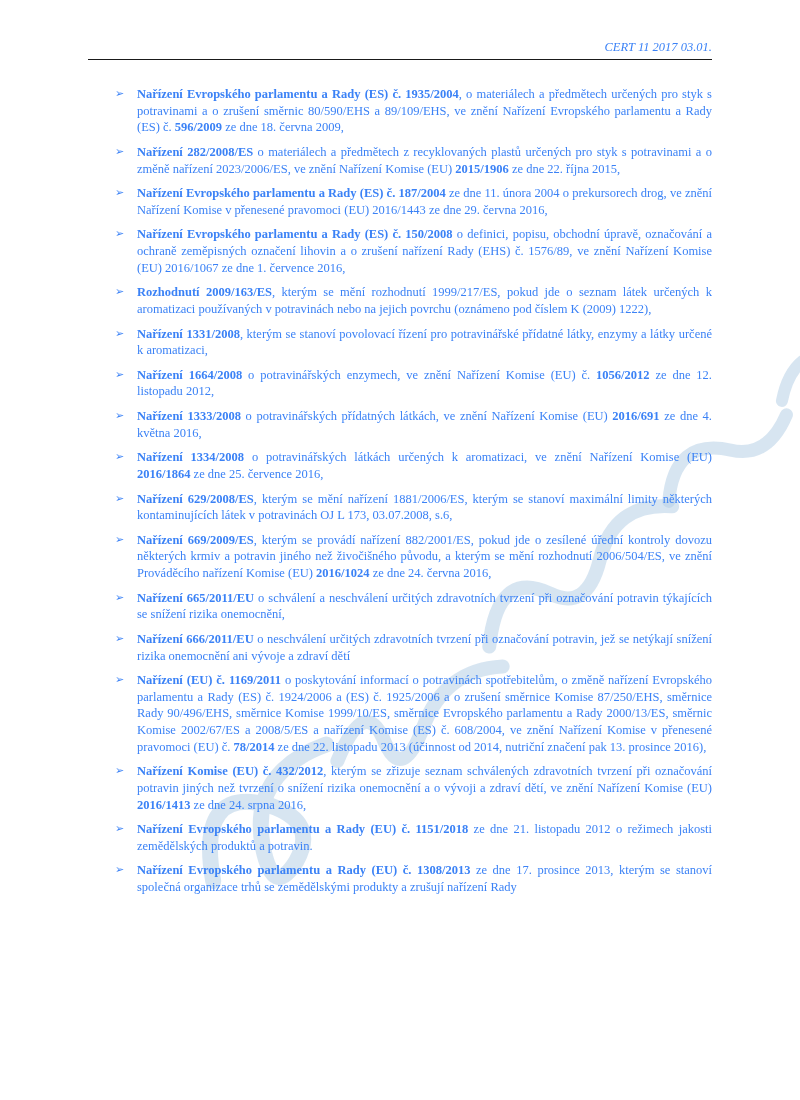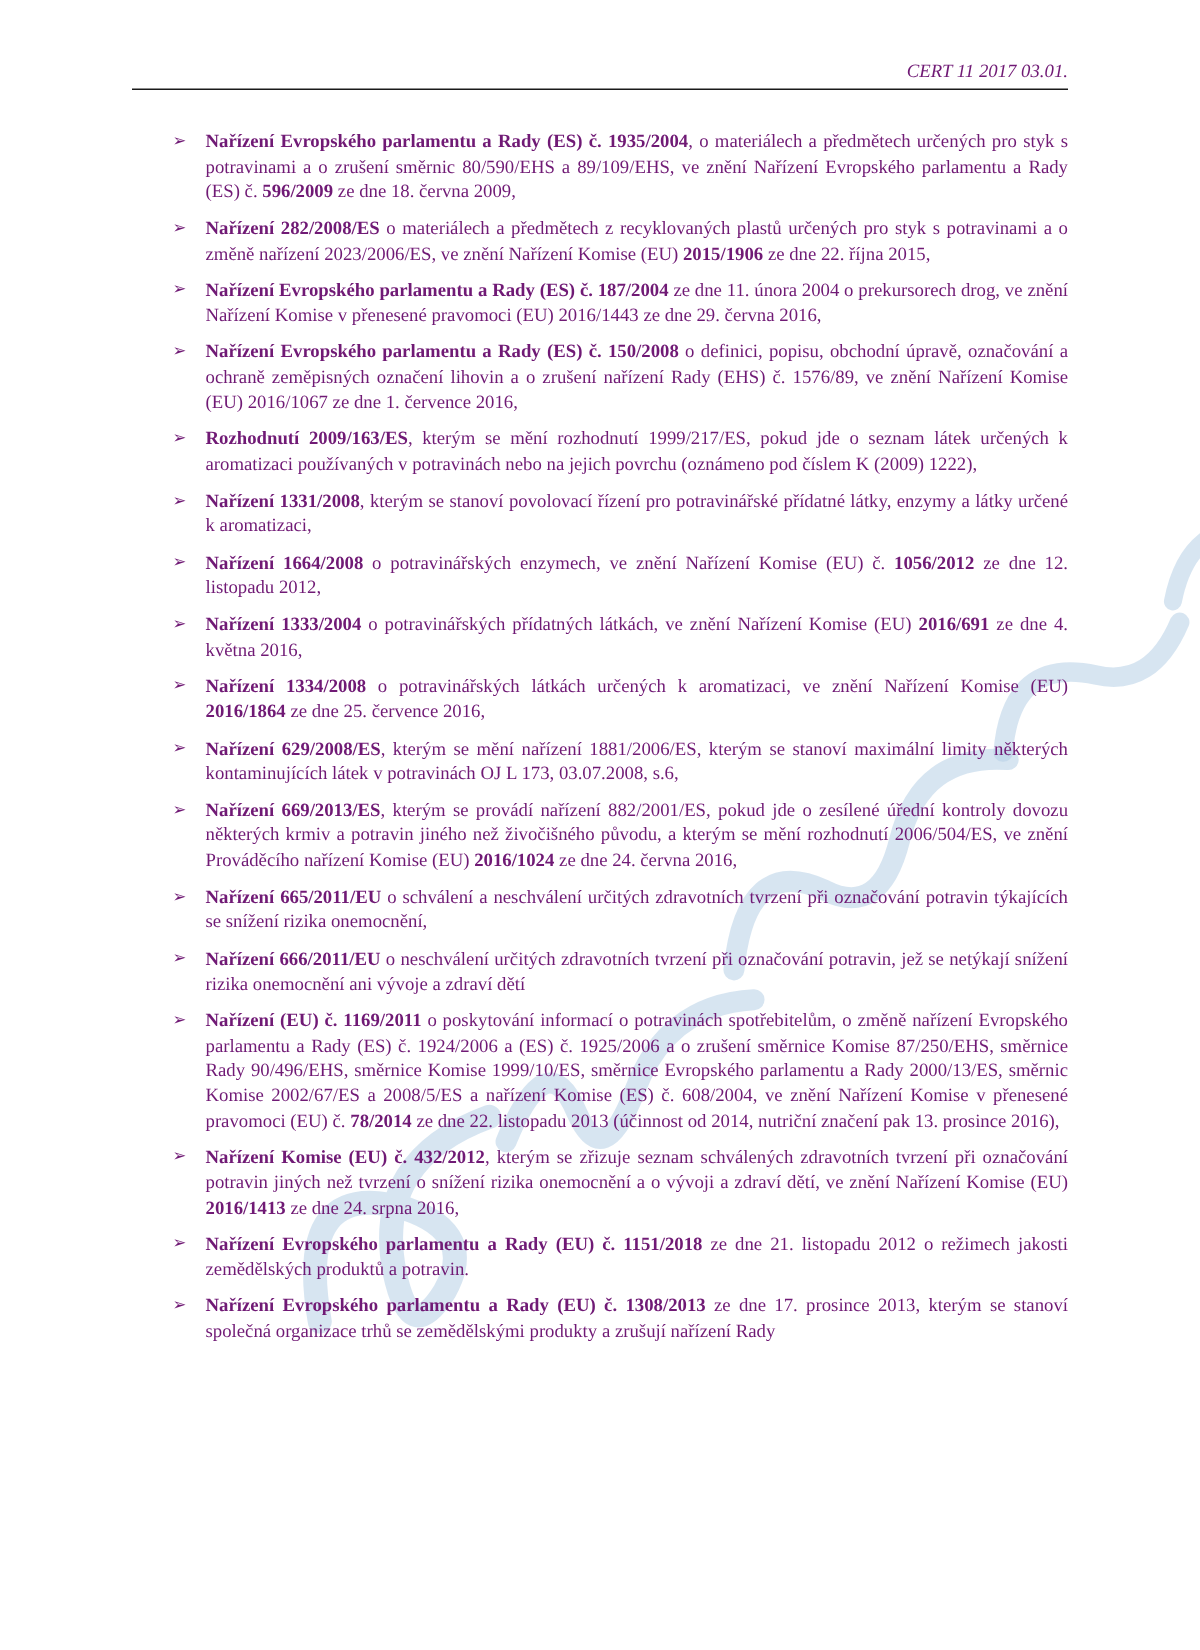--- a/index.html
+++ b/index.html
@@ -5,21 +5,21 @@
   :root { --watermark: #b7d0e6; }
   * { margin: 0; padding: 0; box-sizing: border-box; }
   html, body { background: #ffffff; }
   .page {
     position: relative;
     width: 800px;
     height: 964px;
     margin: 0 auto;
     background: #ffffff;
     font-family: "Liberation Serif", serif;
-    color: #701a75;
+    color: #3b82f6;
     overflow: hidden;
   }
   .content {
     position: relative;
     width: 624px;
     margin: 0 auto;
     padding-top: 40px;
     z-index: 2;
   }
   .header {
@@ -132,33 +132,33 @@
         <div class="item">
           <span class="bullet">➢</span>
           <div class="body-text"><span class="bold">Nařízení 1331/2008</span><span>, kterým se stanoví povolovací řízení pro potravinářské přídatné látky, enzymy a látky určené k aromatizaci,</span></div>
         </div>
         <div class="item">
           <span class="bullet">➢</span>
           <div class="body-text"><span class="bold">Nařízení 1664/2008</span><span> o potravinářských enzymech, ve znění Nařízení Komise (EU) č. </span><span class="bold">1056/2012</span><span> ze dne 12. listopadu 2012,</span></div>
         </div>
         <div class="item">
           <span class="bullet">➢</span>
-          <div class="body-text"><span class="bold">Nařízení 1333/2004</span><span> o potravinářských přídatných látkách, ve znění Nařízení Komise (EU) </span><span class="bold">2016/691</span><span> ze dne 4. května 2016,</span></div>
+          <div class="body-text"><span class="bold">Nařízení 1333/2008</span><span> o potravinářských přídatných látkách, ve znění Nařízení Komise (EU) </span><span class="bold">2016/691</span><span> ze dne 4. května 2016,</span></div>
         </div>
         <div class="item">
           <span class="bullet">➢</span>
           <div class="body-text"><span class="bold">Nařízení 1334/2008</span><span> o potravinářských látkách určených k aromatizaci, ve znění Nařízení Komise (EU) </span><span class="bold">2016/1864</span><span> ze dne 25. července 2016,</span></div>
         </div>
         <div class="item">
           <span class="bullet">➢</span>
           <div class="body-text"><span class="bold">Nařízení 629/2008/ES</span><span>, kterým se mění nařízení 1881/2006/ES, kterým se stanoví maximální limity některých kontaminujících látek v potravinách OJ L 173, 03.07.2008, s.6,</span></div>
         </div>
         <div class="item">
           <span class="bullet">➢</span>
-          <div class="body-text"><span class="bold">Nařízení 669/2013/ES</span><span>, kterým se provádí nařízení 882/2001/ES, pokud jde o zesílené úřední kontroly dovozu některých krmiv a potravin jiného než živočišného původu, a kterým se mění rozhodnutí 2006/504/ES, ve znění Prováděcího nařízení Komise (EU) </span><span class="bold">2016/1024</span><span> ze dne 24. června 2016,</span></div>
+          <div class="body-text"><span class="bold">Nařízení 669/2009/ES</span><span>, kterým se provádí nařízení 882/2001/ES, pokud jde o zesílené úřední kontroly dovozu některých krmiv a potravin jiného než živočišného původu, a kterým se mění rozhodnutí 2006/504/ES, ve znění Prováděcího nařízení Komise (EU) </span><span class="bold">2016/1024</span><span> ze dne 24. června 2016,</span></div>
         </div>
         <div class="item">
           <span class="bullet">➢</span>
           <div class="body-text"><span class="bold">Nařízení 665/2011/EU</span><span> o schválení a neschválení určitých zdravotních tvrzení při označování potravin týkajících se snížení rizika onemocnění,</span></div>
         </div>
         <div class="item">
           <span class="bullet">➢</span>
           <div class="body-text"><span class="bold">Nařízení 666/2011/EU</span><span> o neschválení určitých zdravotních tvrzení při označování potravin, jež se netýkají snížení rizika onemocnění ani vývoje a zdraví dětí</span></div>
         </div>
         <div class="item">

